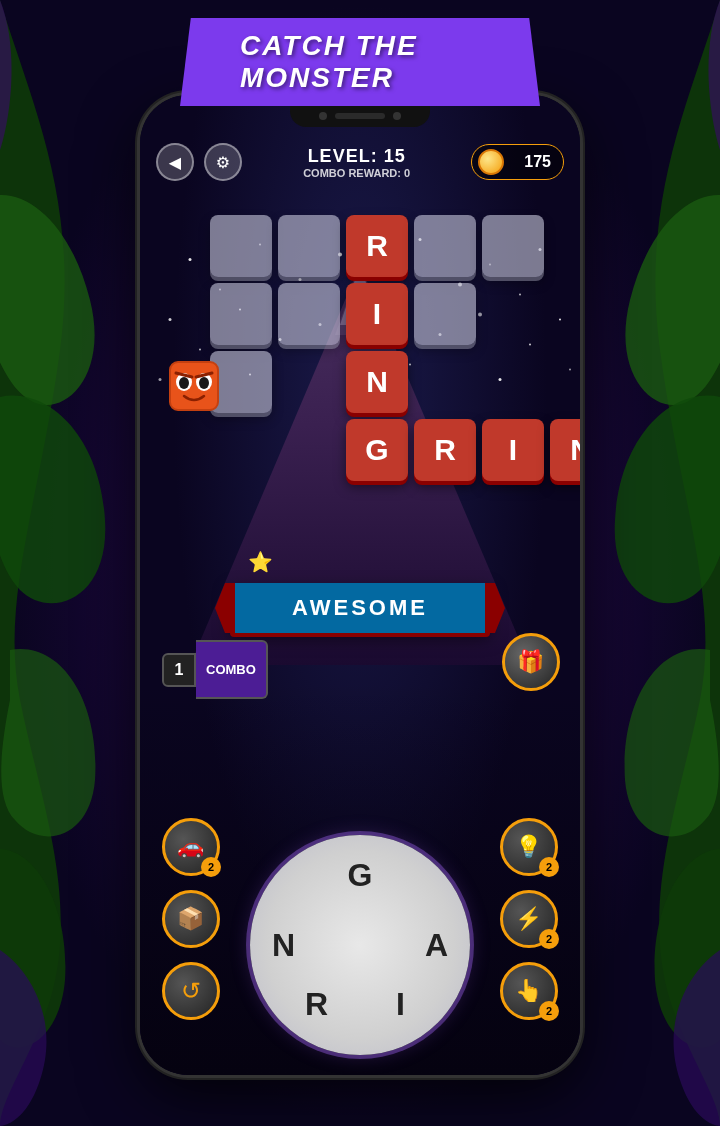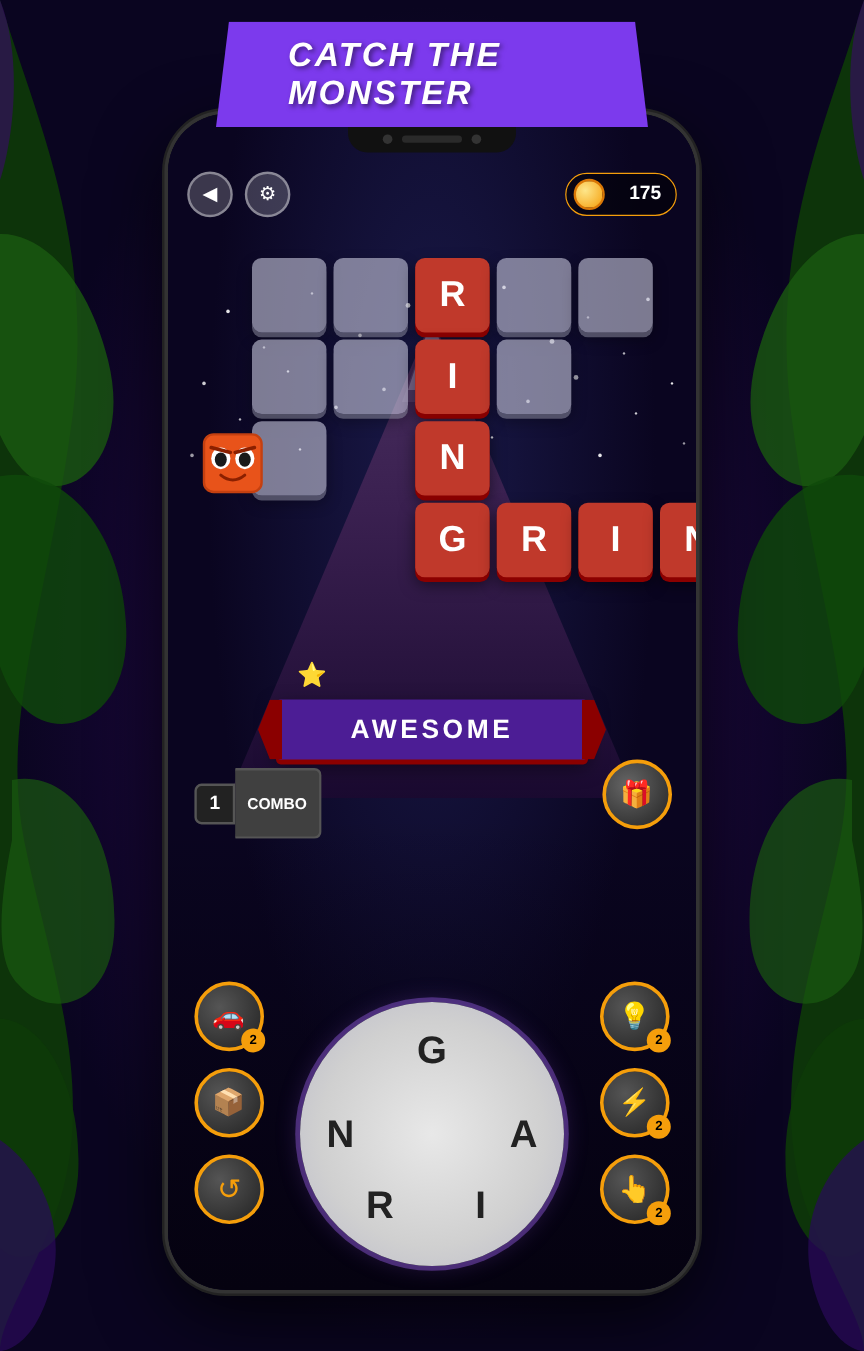--- a/index.html
+++ b/index.html
@@ -354,20 +354,24 @@
 
     <div class="game-header">
       <div class="header-left">
         <div class="btn-circle">
           <span>◀</span>
         </div>
         <div class="btn-circle">
           <span>⚙</span>
         </div>
       </div>
+      <div class="header-center">
+        <div class="level-text">LEVEL: 15</div>
+        <div class="combo-reward-text">COMBO REWARD: 0</div>
+      </div>
       <div class="coin-badge">
         <div class="coin-icon"></div>
         <span class="coin-count">175</span>
       </div>
     </div>
 
     <div style="position:absolute;top:100px;left:0;right:0;z-index:6;">
 
       <div class="tile tile-empty" style="left:70px;top:20px;"></div>
 
@@ -406,31 +410,31 @@
         <line x1="8" y1="13" x2="24" y2="17" stroke="#8b2000" stroke-width="3" stroke-linecap="round"></line>
         <line x1="44" y1="13" x2="28" y2="17" stroke="#8b2000" stroke-width="3" stroke-linecap="round"></line>
 
         <path d="M16,36 Q26,44 36,36" fill="none" stroke="#8b2000" stroke-width="2.5" stroke-linecap="round"></path>
       </svg>
     </div>
 
     <div class="star-decoration" style="top:455px;left:108px;">⭐</div>
 
     <div style="position:absolute;top:488px;left:50%;transform:translateX(-50%);z-index:10;width:260px;">
-      <div style="position:relative;background:#4c1d95;padding:12px 30px;text-align:center;border-radius:4px;box-shadow:0 4px 0 #8b0000,0 6px 16px rgba(0,0,0,0.5);">
+      <div style="position:relative;background:#0369a1;padding:12px 30px;text-align:center;border-radius:4px;box-shadow:0 4px 0 #8b0000,0 6px 16px rgba(0,0,0,0.5);">
         
         <div style="position:absolute;left:-15px;top:0;width:20px;height:100%;background:#8b0000;clip-path:polygon(50% 0%,100% 0%,100% 100%,50% 100%,0% 50%);"></div>
         <div style="position:absolute;right:-15px;top:0;width:20px;height:100%;background:#8b0000;clip-path:polygon(0% 0%,50% 0%,100% 50%,50% 100%,0% 100%);"></div>
         <span style="color:white;font-size:22px;font-weight:900;letter-spacing:3px;">AWESOME</span>
       </div>
     </div>
 
     <div style="position:absolute;top:545px;left:22px;z-index:10;display:flex;align-items:center;gap:0;">
       <div style="background:#222;color:white;width:34px;height:34px;border-radius:6px 0 0 6px;display:flex;align-items:center;justify-content:center;font-size:16px;font-weight:900;border:2px solid #555;">1</div>
-      <div style="color:white;font-size:13px;font-weight:900;background:#404040;padding:20px 10px;border-radius:0 6px 6px 0;border:2px solid #555;border-left:none;">COMBO</div>
+      <div style="color:white;font-size:13px;font-weight:900;background:#4c1d95;padding:20px 10px;border-radius:0 6px 6px 0;border:2px solid #555;border-left:none;">COMBO</div>
     </div>
 
     <div style="position:absolute;top:538px;right:20px;z-index:10;">
       <div style="width:58px;height:58px;border-radius:50%;background:radial-gradient(circle at 35% 35%,#666,#222);border:3px solid #f59e0b;display:flex;align-items:center;justify-content:center;font-size:22px;">🎁</div>
     </div>
 
     <div style="position:absolute;left:22px;bottom:55px;z-index:10;display:flex;flex-direction:column;gap:14px;">
 
       <div class="power-btn">
         <span>🚗</span>

